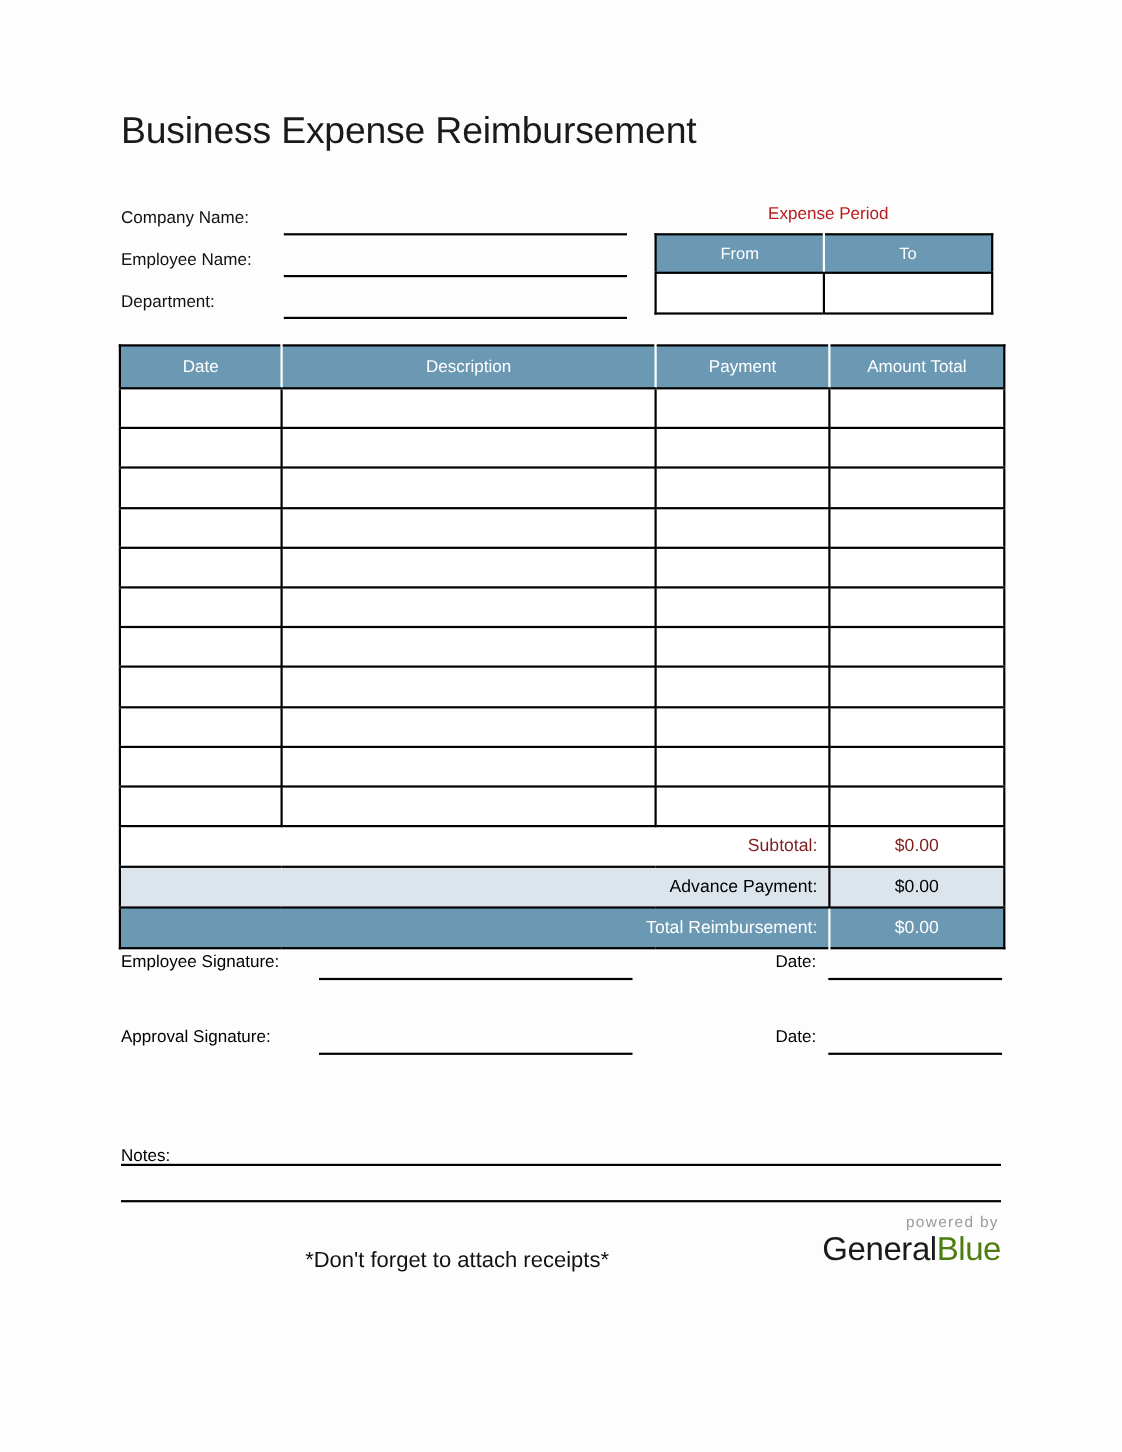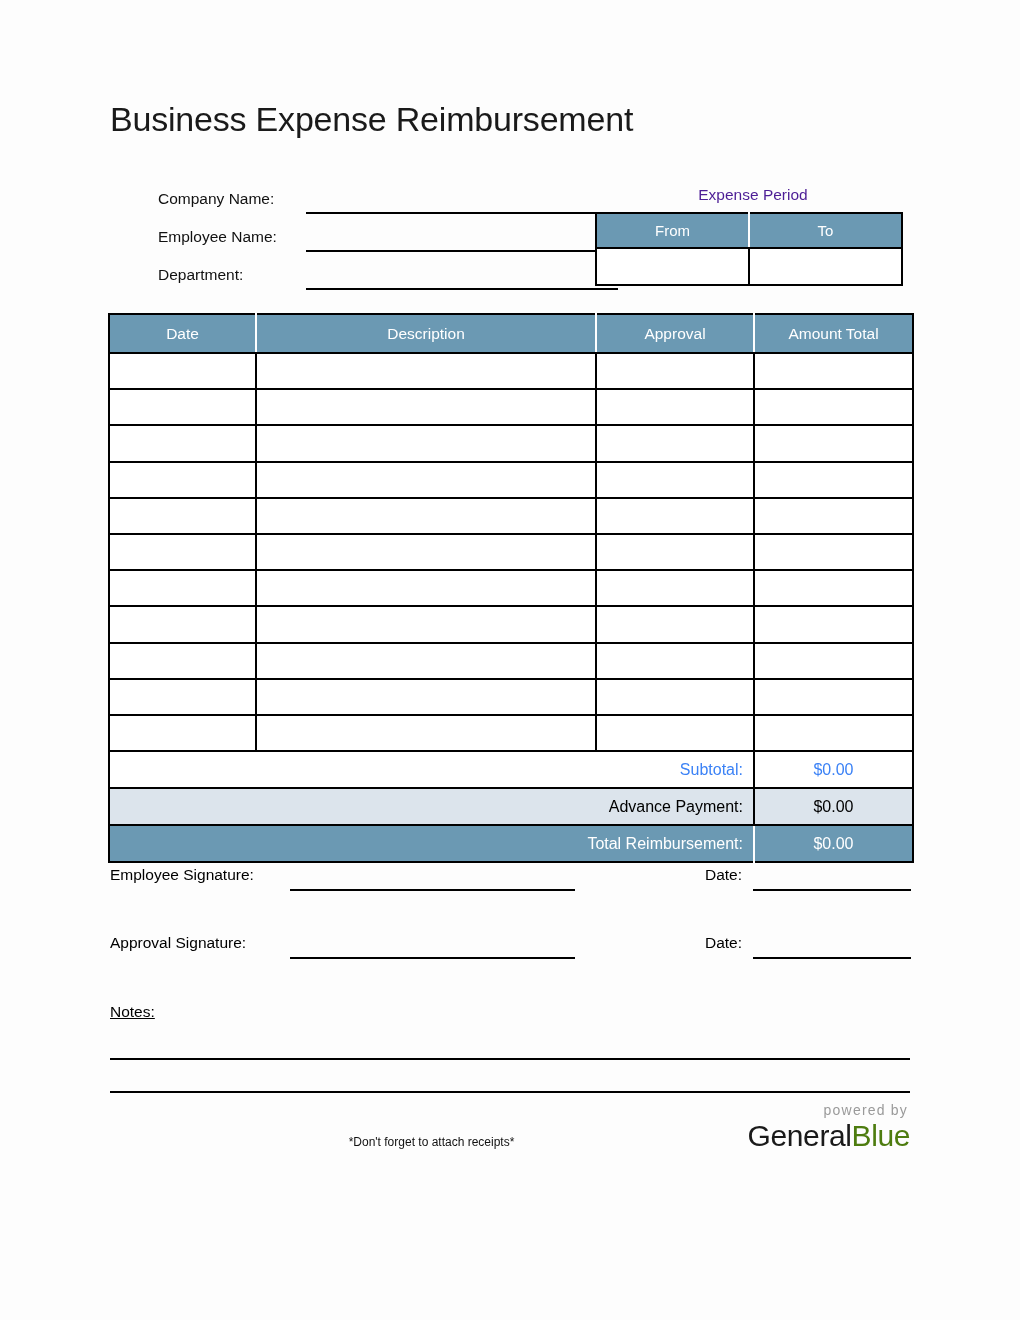--- a/index.html
+++ b/index.html
@@ -34,21 +34,20 @@
     color: #1a1a1a;
     white-space: nowrap;
   }
 
   
   .id-fields {
     position: absolute;
     left: 110px;
     top: 188px;
     width: 470px;
-    margin-left: 48px;
   }
   .id-row {
     position: relative;
     height: 38px;
   }
   .id-label {
     position: absolute;
     left: 0;
     top: 2px;
     font-size: 15.5px;
@@ -66,21 +65,21 @@
   
   .period-wrap {
     position: absolute;
     left: 595px;
     top: 186px;
     width: 316px;
   }
   .period-caption {
     text-align: center;
     font-size: 15.5px;
-    color: #4c1d95;
+    color: #b91c1c;
     margin-bottom: 8px;
   }
   .period-table {
     border-collapse: collapse;
     width: 308px;
     table-layout: fixed;
     border: 2.2px solid #000;
   }
   .period-table th {
     background: #6b99b3;
@@ -142,21 +141,21 @@
     padding-right: 10px;
     font-size: 16px;
     height: 33px;
     border-right: 2.2px solid #000;
   }
   td.sum-value {
     text-align: center;
     font-size: 16px;
     height: 33px;
   }
-  tr.sum-subtotal td { background: #ffffff; color: #3b82f6; }
+  tr.sum-subtotal td { background: #ffffff; color: #7f1d1d; }
   tr.sum-advance td  { background: #dce4ec; color: #000; }
   tr.sum-total td    { background: #6b99b3; color: #ffffff; }
   tr.sum-total td.sum-label { border-right: 2.2px solid #ffffff; }
   tr.sum-total td { border-bottom: none; }
 
   
   .sig-block {
     position: absolute;
     left: 110px;
     width: 800px;
@@ -178,41 +177,40 @@
     position: absolute;
     left: 595px; top: 0;
     font-size: 15.5px;
   }
   .sig-line.right { left: 643px; width: 158px; }
 
   
   .notes-label {
     position: absolute;
     left: 110px;
-    top: 1003px;
-    font-size: 15.5px;
-    text-decoration: underline;
+    top: 1042px;
+    font-size: 15.5px;
   }
   .notes-line {
     position: absolute;
     left: 110px;
     width: 800px;
     border-bottom: 2.2px solid #000;
   }
   .notes-line.n1 { top: 1058px; }
   .notes-line.n2 { top: 1091px; }
 
   
   .receipt-note {
     position: absolute;
-    left: 16px;
+    left: 0;
     top: 1135px;
     width: 831px;
     text-align: center;
-    font-size: 12px;
+    font-size: 20px;
     color: #111;
   }
   .brand {
     position: absolute;
     right: 110px;
     top: 1103px;
     text-align: right;
     line-height: 1;
   }
   .brand .pb {
@@ -276,21 +274,21 @@
       <colgroup>
         <col style="width:147px">
         <col style="width:340px">
         <col style="width:158px">
         <col style="width:159px">
       </colgroup>
       <thead>
         <tr>
           <th>Date</th>
           <th>Description</th>
-          <th>Approval</th>
+          <th>Payment</th>
           <th>Amount Total</th>
         </tr>
       </thead>
       <tbody>
         <tr>
           <td class="cell"></td>
           <td class="cell"></td>
           <td class="cell"></td>
           <td class="cell"></td>
         </tr>

